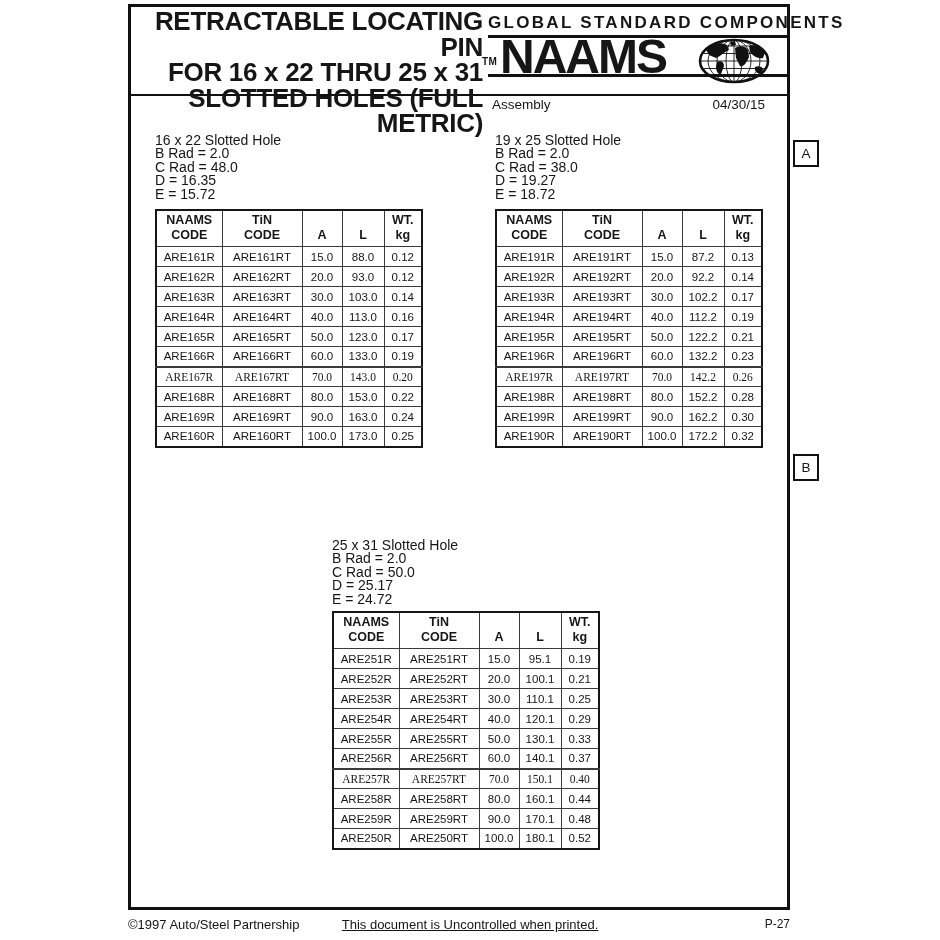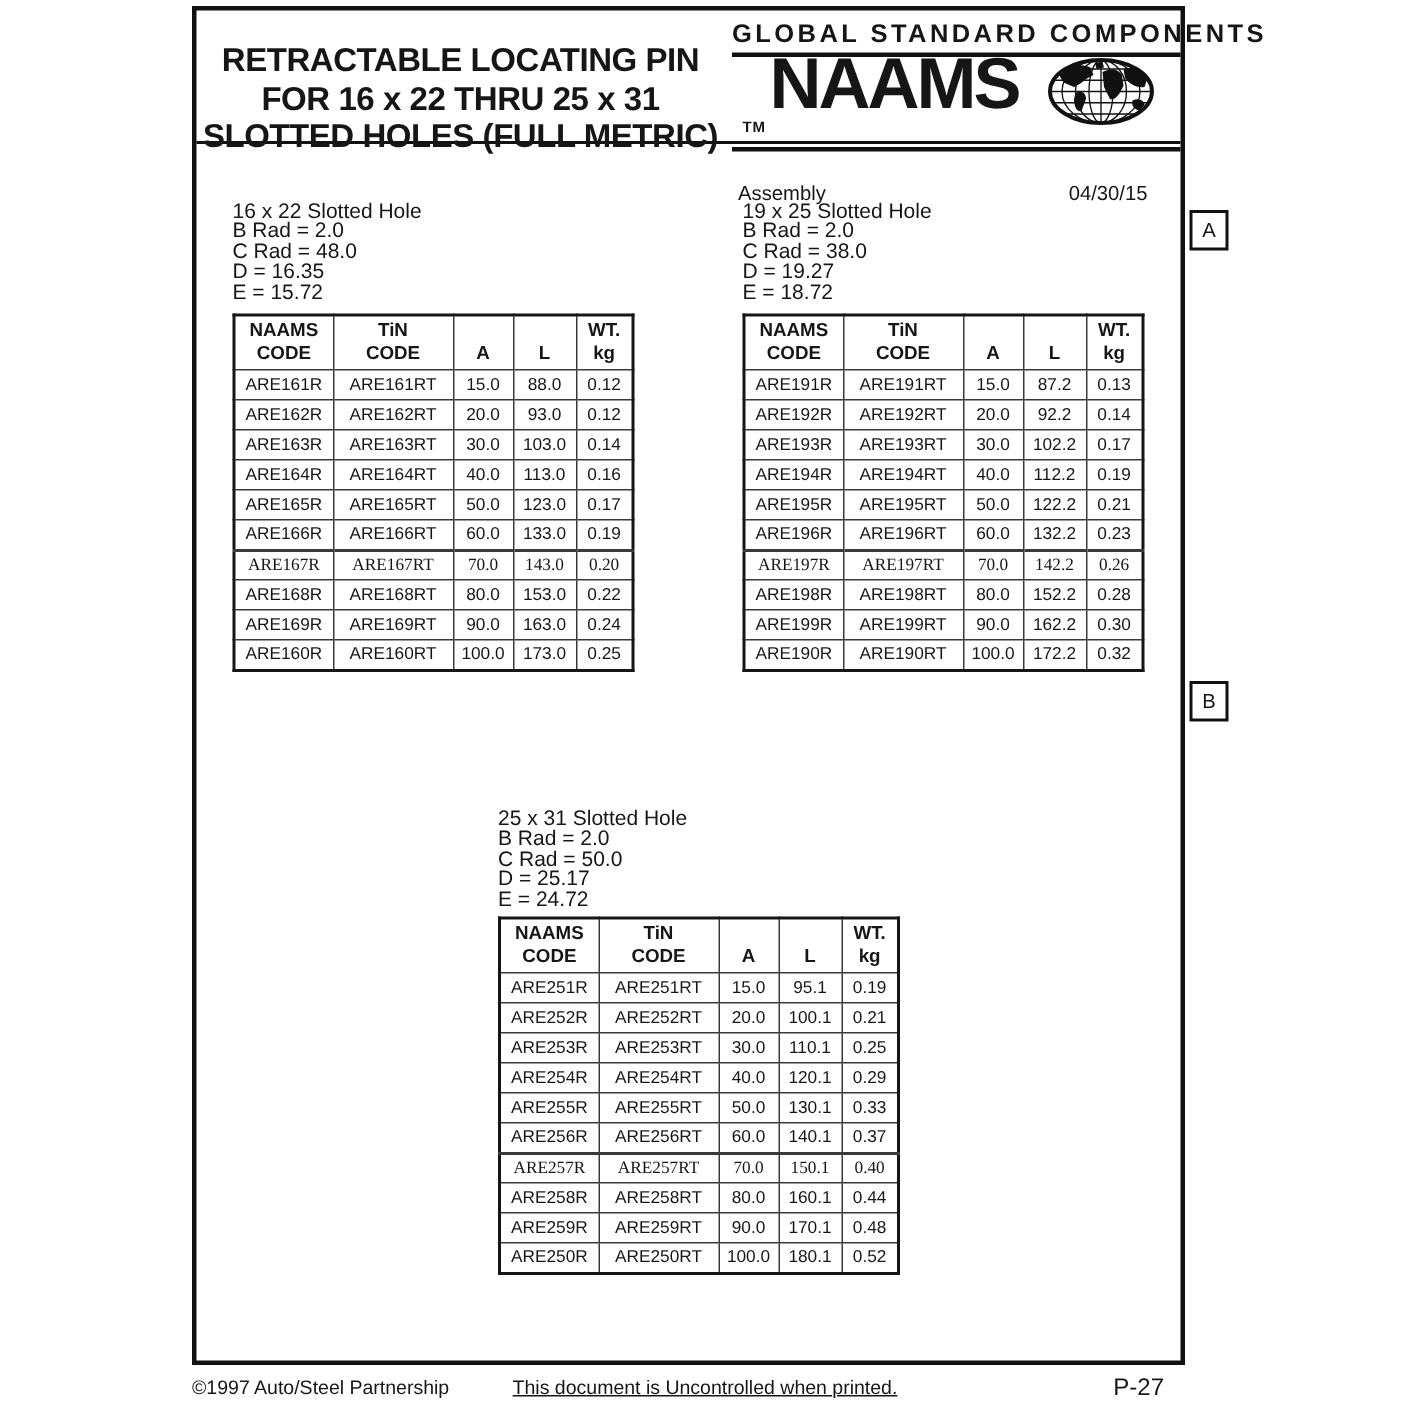--- a/index.html
+++ b/index.html
@@ -16,27 +16,27 @@
     position:absolute; left:128px; top:4px;
     width:662px; height:906px;
     border:3px solid #111;
     background:#fff;
   }
 
   
   .header { position:absolute; left:0; top:0; right:0; height:89px; border-bottom:2px solid #111; }
   .title-area {
     position:absolute; left:0; top:0; width:352px; height:100%;
-    text-align:center; font-weight:bold; font-size:22px; line-height:25.5px;
-    padding-top:20px; letter-spacing:-0.3px;
+    text-align:right; font-weight:bold; font-size:26px; line-height:25.5px;
+    padding-top:2px; letter-spacing:-0.3px;
   }
   .logo-area { position:absolute; left:353px; right:0; top:0; height:100%; }
   .gsc { margin:6px 2px 0 4px; font-size:17px; font-weight:bold; letter-spacing:2.3px; white-space:nowrap; }
   .gsc-rule { height:3px; background:#111; margin:2px 0 0 4px; }
-  .naams-row { position:relative; height:60px; margin-left:17px; }
+  .naams-row { position:relative; height:36px; margin-left:4px; }
   .tm { position:absolute; left:-6px; bottom:7px; font-size:10px; font-weight:bold; letter-spacing:0.5px; }
   .naams {
     position:absolute; left:12px; top:-4px;
     font-size:48px; font-weight:bold; letter-spacing:-2px; line-height:46px;
   }
   .globe { position:absolute; right:16px; top:0; }
   .logo-rule { height:3px; background:#111; margin-left:4px; }
   .assembly-row { display:flex; justify-content:space-between; padding:20px 22px 0 8px; font-size:13.5px; }
 
   
@@ -66,21 +66,21 @@
   .zone {
     position:absolute; left:793px; width:26px; height:27px;
     border:2px solid #111; background:#fff;
     display:flex; align-items:center; justify-content:center; font-size:13.5px;
   }
   .zone-a { top:140px; } .zone-b { top:454px; }
 
   
   .footer-notice { position:absolute; left:0; right:0; top:917px; text-align:center; font-size:13px;text-decoration:underline; }
   .footer-copy   { position:absolute; left:128px; top:917px; font-size:13px; }
-  .footer-page   { position:absolute; right:164px; top:917px; font-size:16px;margin-left:20px; }
+  .footer-page   { position:absolute; right:150px; top:917px; font-size:12px;margin-left:20px; }
 </style>
 </head>
 <body>
 
 <div class="content-box">
 
   <div class="header">
     <div class="title-area">
       <div>RETRACTABLE LOCATING PIN</div>
       <div>FOR 16 x 22 THRU 25 x 31</div>

